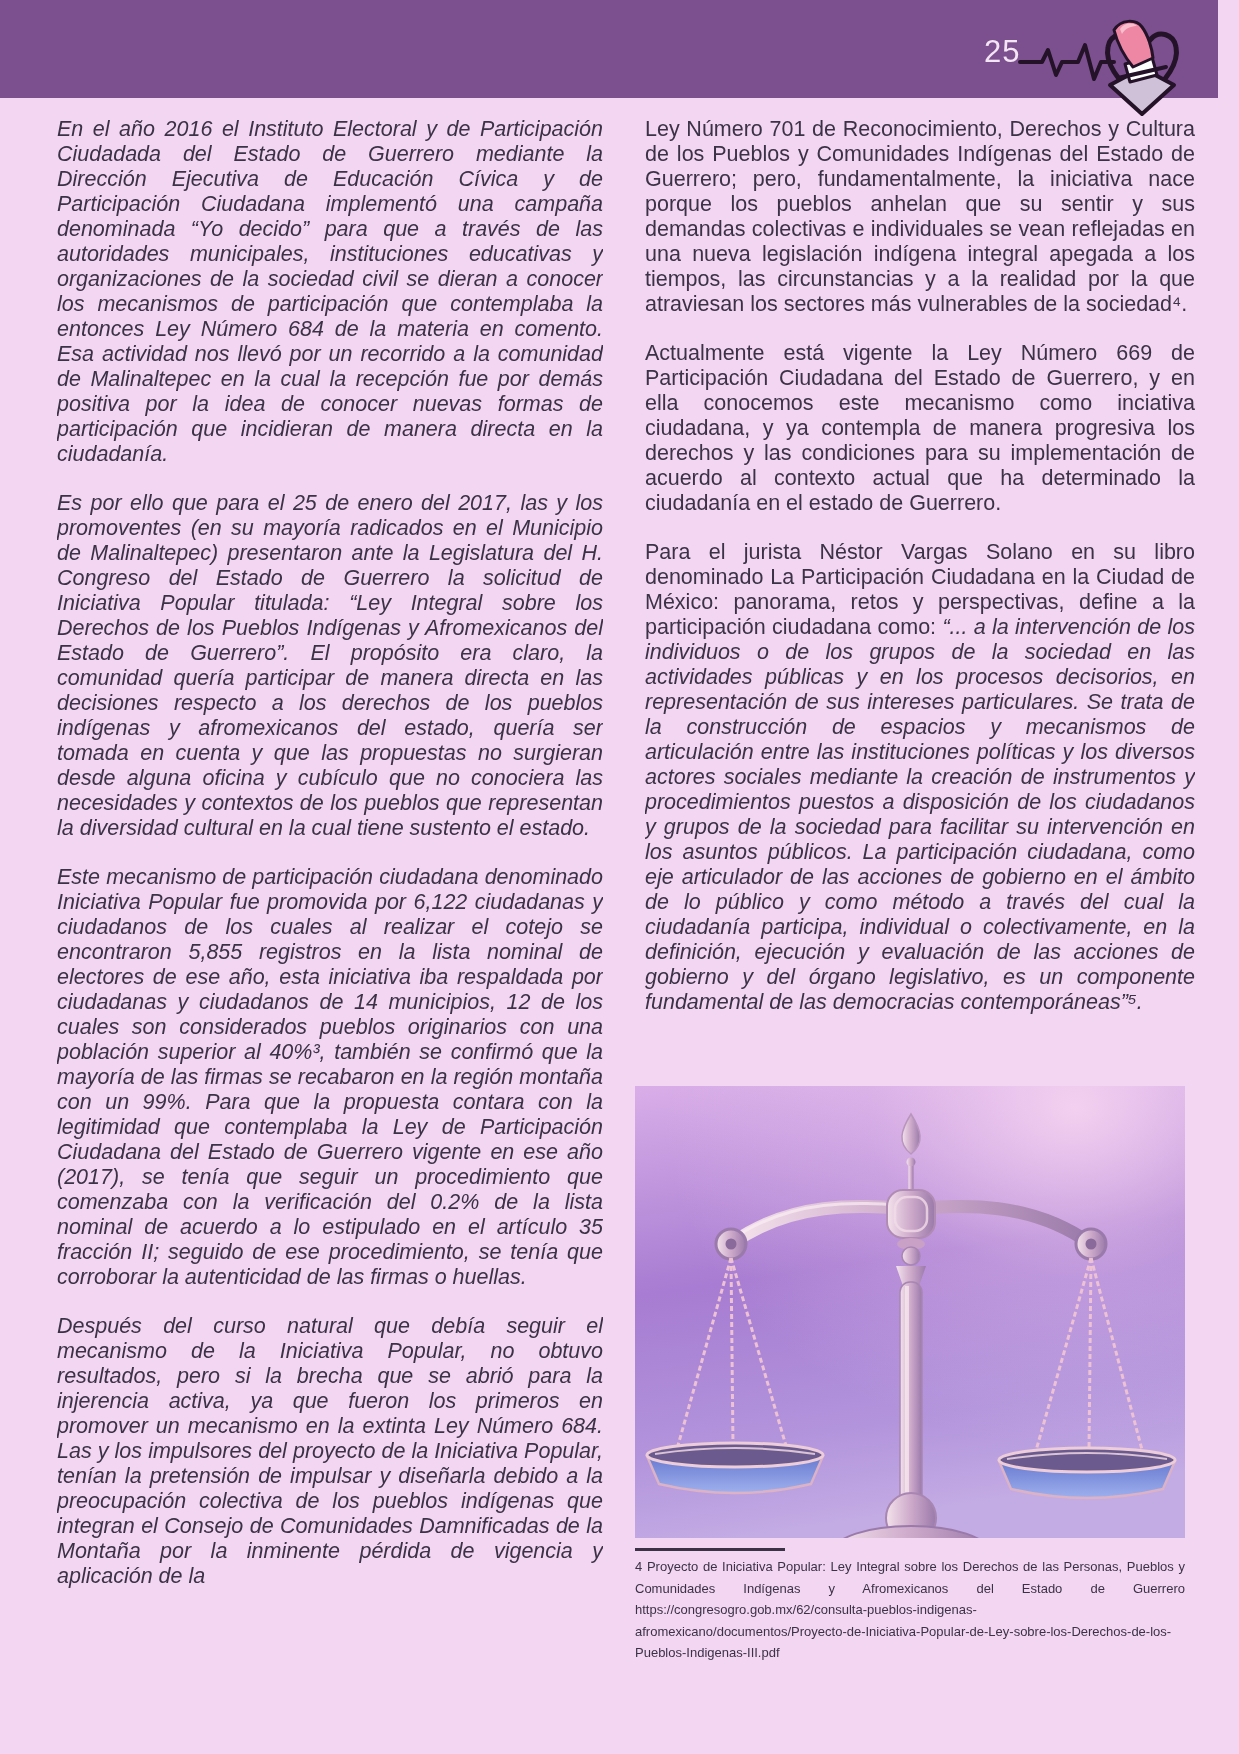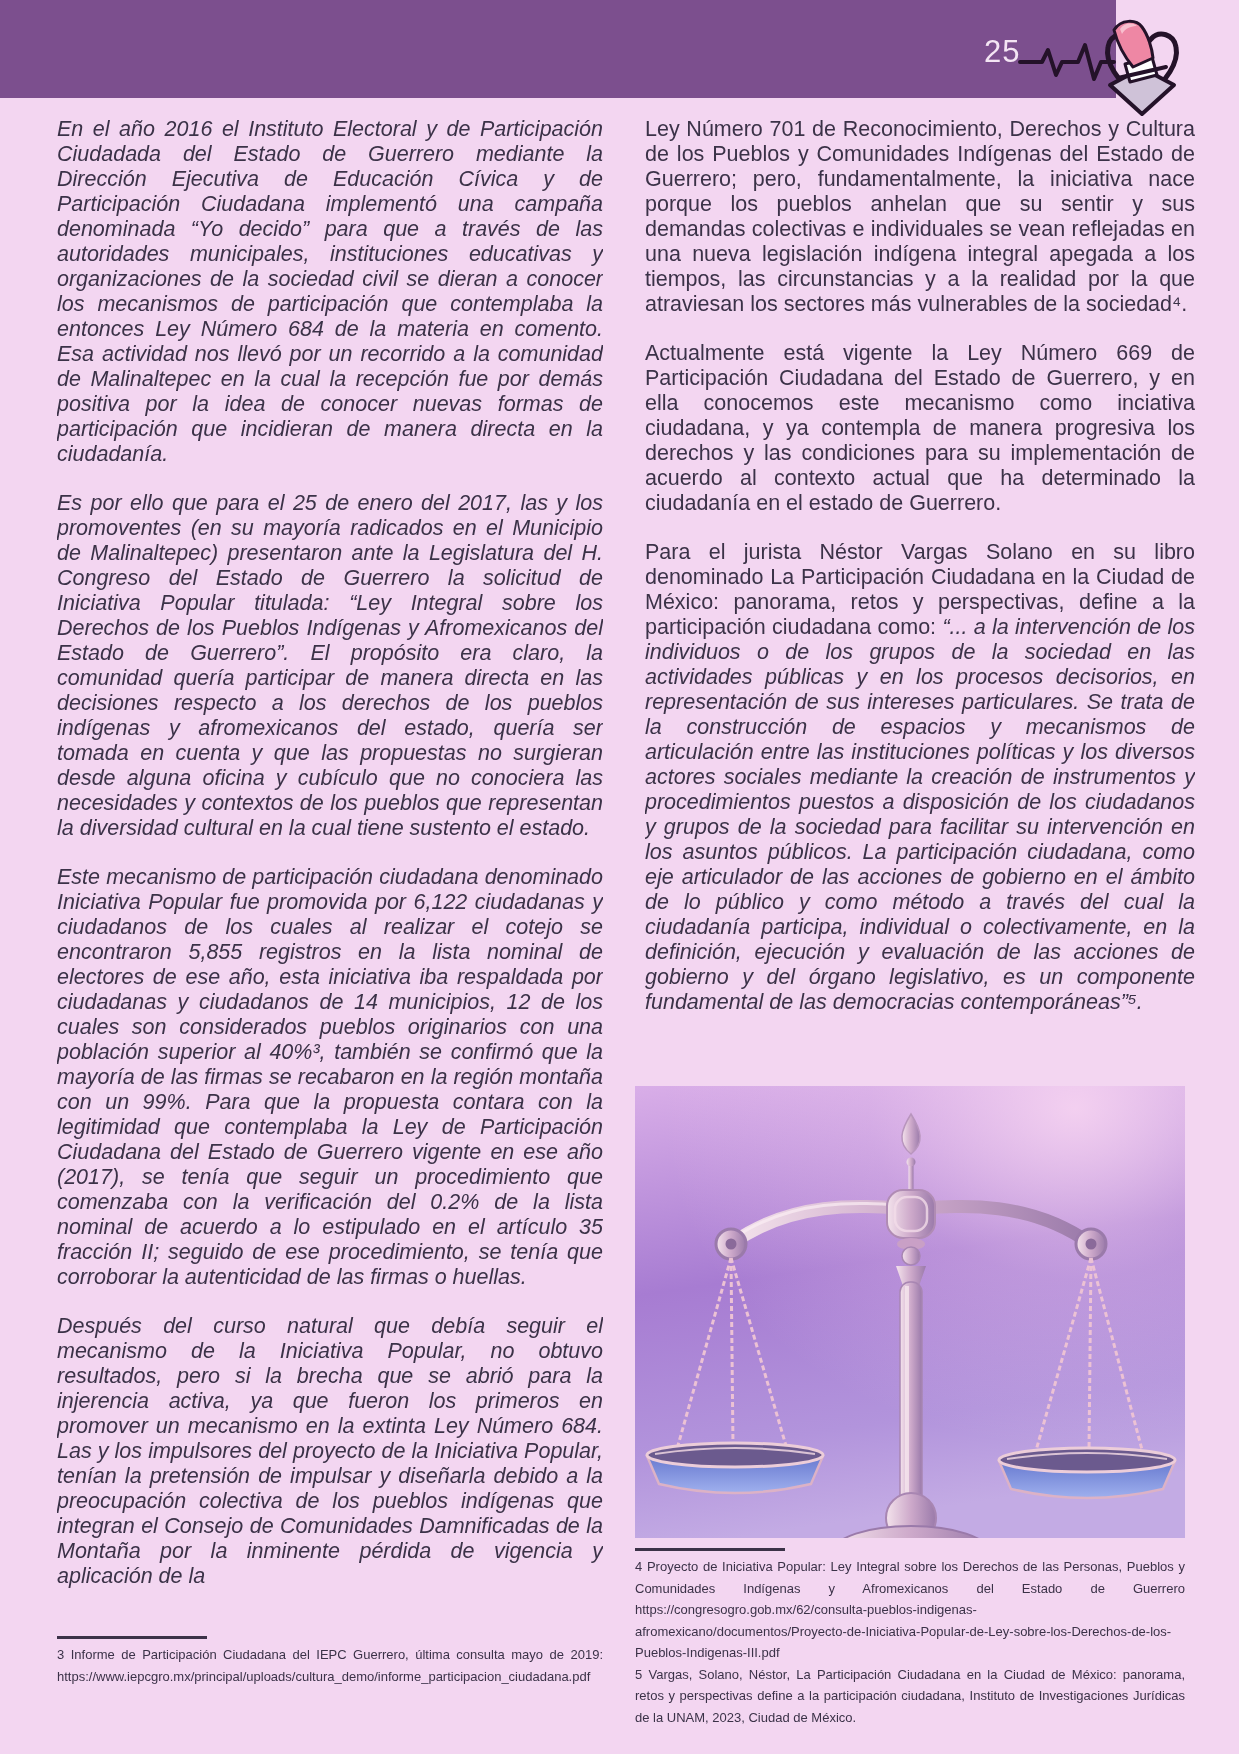--- a/index.html
+++ b/index.html
@@ -1,20 +1,20 @@
 <!DOCTYPE html>
 <html><head>
 <meta charset="utf-8">
 <style>
   html,body{margin:0;padding:0;}
   body{font-family:"Liberation Sans", sans-serif;background:#e9cde7;}
   .page{position:relative;width:1239px;height:1754px;background:#f3d6f1;overflow:hidden;}
 
   
-  .header{position:absolute;left:0;top:0;width:1116px;height:98px;background:#7c4f8e;text-align:center;}
+  .header{position:absolute;left:0;top:0;width:1218px;height:98px;background:#7c4f8e;text-align:center;}
   .pagenum{position:absolute;left:984px;top:36px;font-size:31px;color:#f4e5f4;letter-spacing:1px;line-height:1;}
   .logo-svg{position:absolute;left:1020px;top:12px;width:176px;height:112px;overflow:visible;}
 
   
   .col{position:absolute;text-align:justify;font-size:21.5px;line-height:25px;color:#3b3248;}
   .col p{margin:0 0 24px 0;}
   .col-left{left:57px;top:117px;width:546px;height:1526px;overflow:hidden;font-style:italic;}
   .col-right{left:645px;top:117px;width:550px;height:956px;overflow:hidden;}
   .quote{font-style:italic;}
 
@@ -139,24 +139,19 @@
         <ellipse cx="452" cy="374" rx="88" ry="12" fill="#6b5a8e" stroke="#eccdd9" stroke-width="3"></ellipse>
         <path d="M372,373 Q452,361 532,373" fill="none" stroke="#f6dde6" stroke-width="2" opacity="0.8"></path>
       </g>
 
       <ellipse cx="276" cy="416" rx="17" ry="8" fill="#c9a0c6"></ellipse>
       <circle cx="276" cy="432" r="25" fill="url(#metalV)" stroke="#a886b2" stroke-width="2"></circle>
       <ellipse cx="276" cy="466" rx="78" ry="26" fill="url(#metalV)" stroke="#9a7aaa" stroke-width="2"></ellipse>
     </svg>
   </div>
 
-  <div class="fn fn-left">
-    <div class="fn-rule"></div>
-    <p>3 Informe de Participación Ciudadana del IEPC Guerrero, última consulta mayo de 2019: https://www.iepcgro.mx/principal/uploads/cultura_demo/informe_participacion_ciudadana.pdf</p>
-  </div>
 
   <div class="fn fn-right">
     <div class="fn-rule"></div>
     <p>4  Proyecto de Iniciativa Popular: Ley Integral sobre los Derechos de las Personas, Pueblos y Comunidades Indígenas y Afromexicanos del Estado de Guerrero  https://congresogro.gob.mx/62/consulta-pueblos-indigenas-afromexicano/documentos/Proyecto-de-Iniciativa-Popular-de-Ley-sobre-los-Derechos-de-los-Pueblos-Indigenas-III.pdf</p>
-    <p>5  Vargas, Solano, Néstor, La Participación Ciudadana en la Ciudad de México: panorama, retos y perspectivas define a la participación ciudadana, Instituto de Investigaciones Jurídicas de la UNAM, 2023, Ciudad de México.</p>
   </div>
 
 </div>
 
 </body></html>

